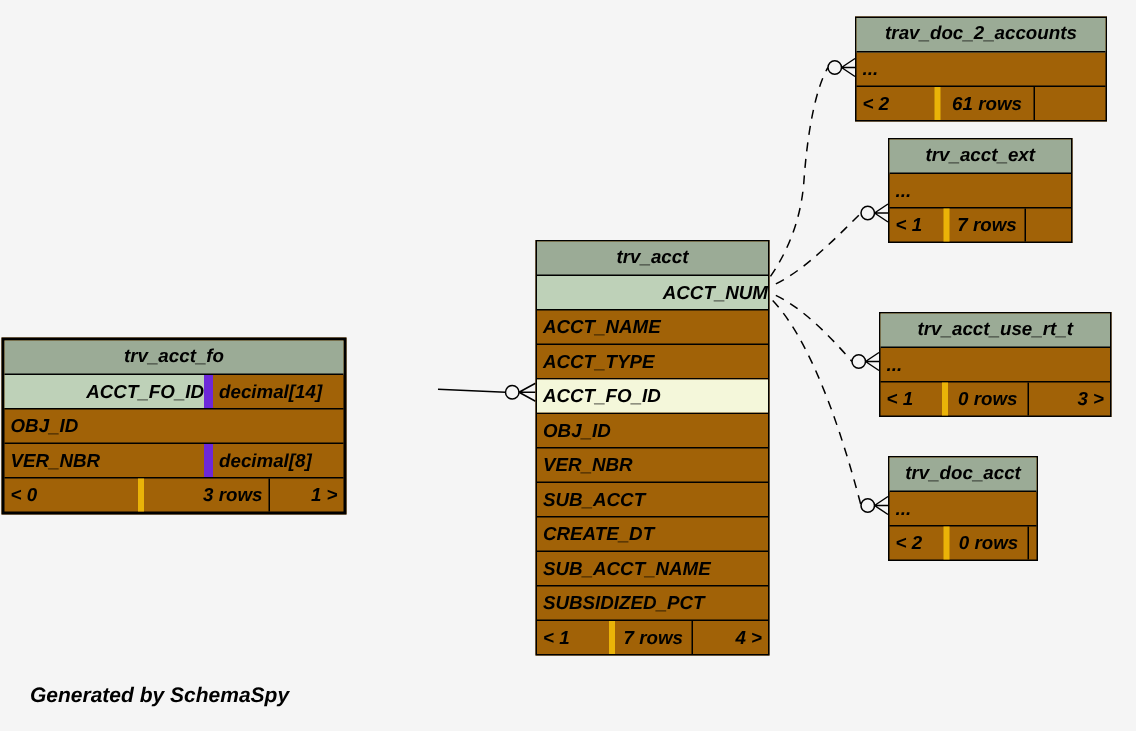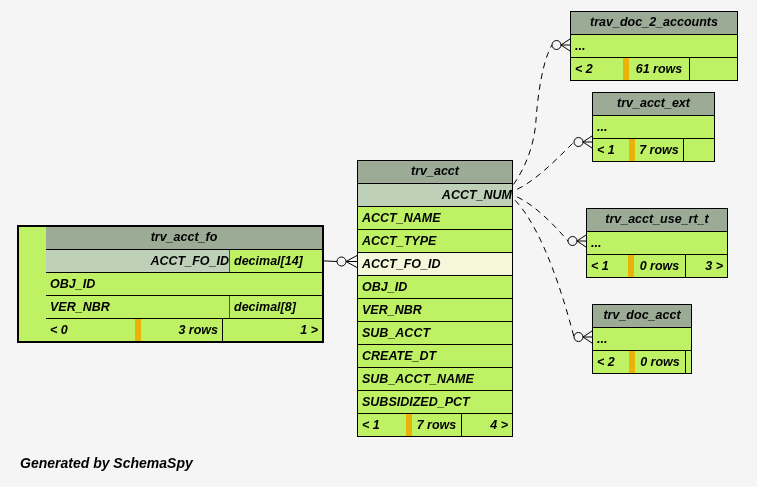--- a/index.html
+++ b/index.html
@@ -9,48 +9,48 @@
     font-family:"Liberation Sans", sans-serif;
     color:#000;
   }
   #connectors { position:absolute; left:0; top:0; width:757px; height:487px; z-index:1; }
   #connectors path, #connectors circle { stroke:#000; stroke-width:1; fill:none; }
   #connectors circle { fill:#f5f5f5; }
   #connectors path.dashed { stroke-dasharray:6 5; }
 
   .entity {
     position:absolute; z-index:2; box-sizing:border-box;
-    background:#bef264; border:1px solid #000;
+    background:#a16207; border:1px solid #000;
     font-size:12.5px; font-weight:bold; font-style:italic;
     white-space:nowrap;
   }
   .e-header {
     height:22px; line-height:21px; text-align:center;
     background:#9bab96; border-bottom:1px solid #000;
     overflow:hidden;
   }
   .t-row {
     display:flex; height:23px; line-height:22px;
     border-bottom:1px solid #000; box-sizing:border-box;
   }
   .col-name { flex:1; padding-left:4px; overflow:hidden; }
-  .col-type { flex:none; width:93px; box-sizing:border-box; border-left:1px solid #6d28d9; padding-left:4px; overflow:hidden; }
+  .col-type { flex:none; width:93px; box-sizing:border-box; border-left:6px solid #6d28d9; padding-left:4px; overflow:hidden; }
   .t-row.pk .col-name { background:#bed1b8;text-align:right; }
   .t-row.fk .col-name { background:#f4f7da; }
   .t-footer { display:flex; height:22px; line-height:22px; }
   .fc { box-sizing:border-box; overflow:hidden; }
   .fc-l { padding-left:4px; }
-  .fc-c { text-align:center; border-left:6px solid #eab308; }
+  .fc-c { text-align:center; border-left:4px solid #eab308; }
   .fc-r { flex:1; text-align:right; padding-right:4px; border-left:1px solid #000; }
 
-  #t-fo   { left:17px;  top:225px; width:307px; border-width:2px;padding-left:27px; }
+  #t-fo   { left:1px;  top:225px; width:230px; border-width:2px; }
   #t-acct { left:357px; top:160px; width:156px; }
   #t-d2a  { left:570px; top:11px;  width:168px; }
   #t-ext  { left:592px; top:92px; width:123px; }
-  #t-urt  { left:586px; top:208px; width:142px; }
+  #t-urt  { left:586px; top:208px; width:155px; }
   #t-da   { left:592px; top:304px; width:100px; }
 
   #t-fo .fc-l   { width:89px; } #t-fo .fc-c { width:87px; text-align:right; padding-right:4px; }
   #t-acct .fc-l { width:48px; } #t-acct .fc-c { width:55px; }
   #t-d2a .fc-l  { width:52px; } #t-d2a .fc-c  { width:66px; }
   #t-ext .fc-l  { width:36px; } #t-ext .fc-c  { width:54px; }
   #t-urt .fc-l  { width:41px; } #t-urt .fc-c  { width:57px; }
   #t-da .fc-l   { width:36px; } #t-da .fc-c   { width:56px; }
 
   .caption {

